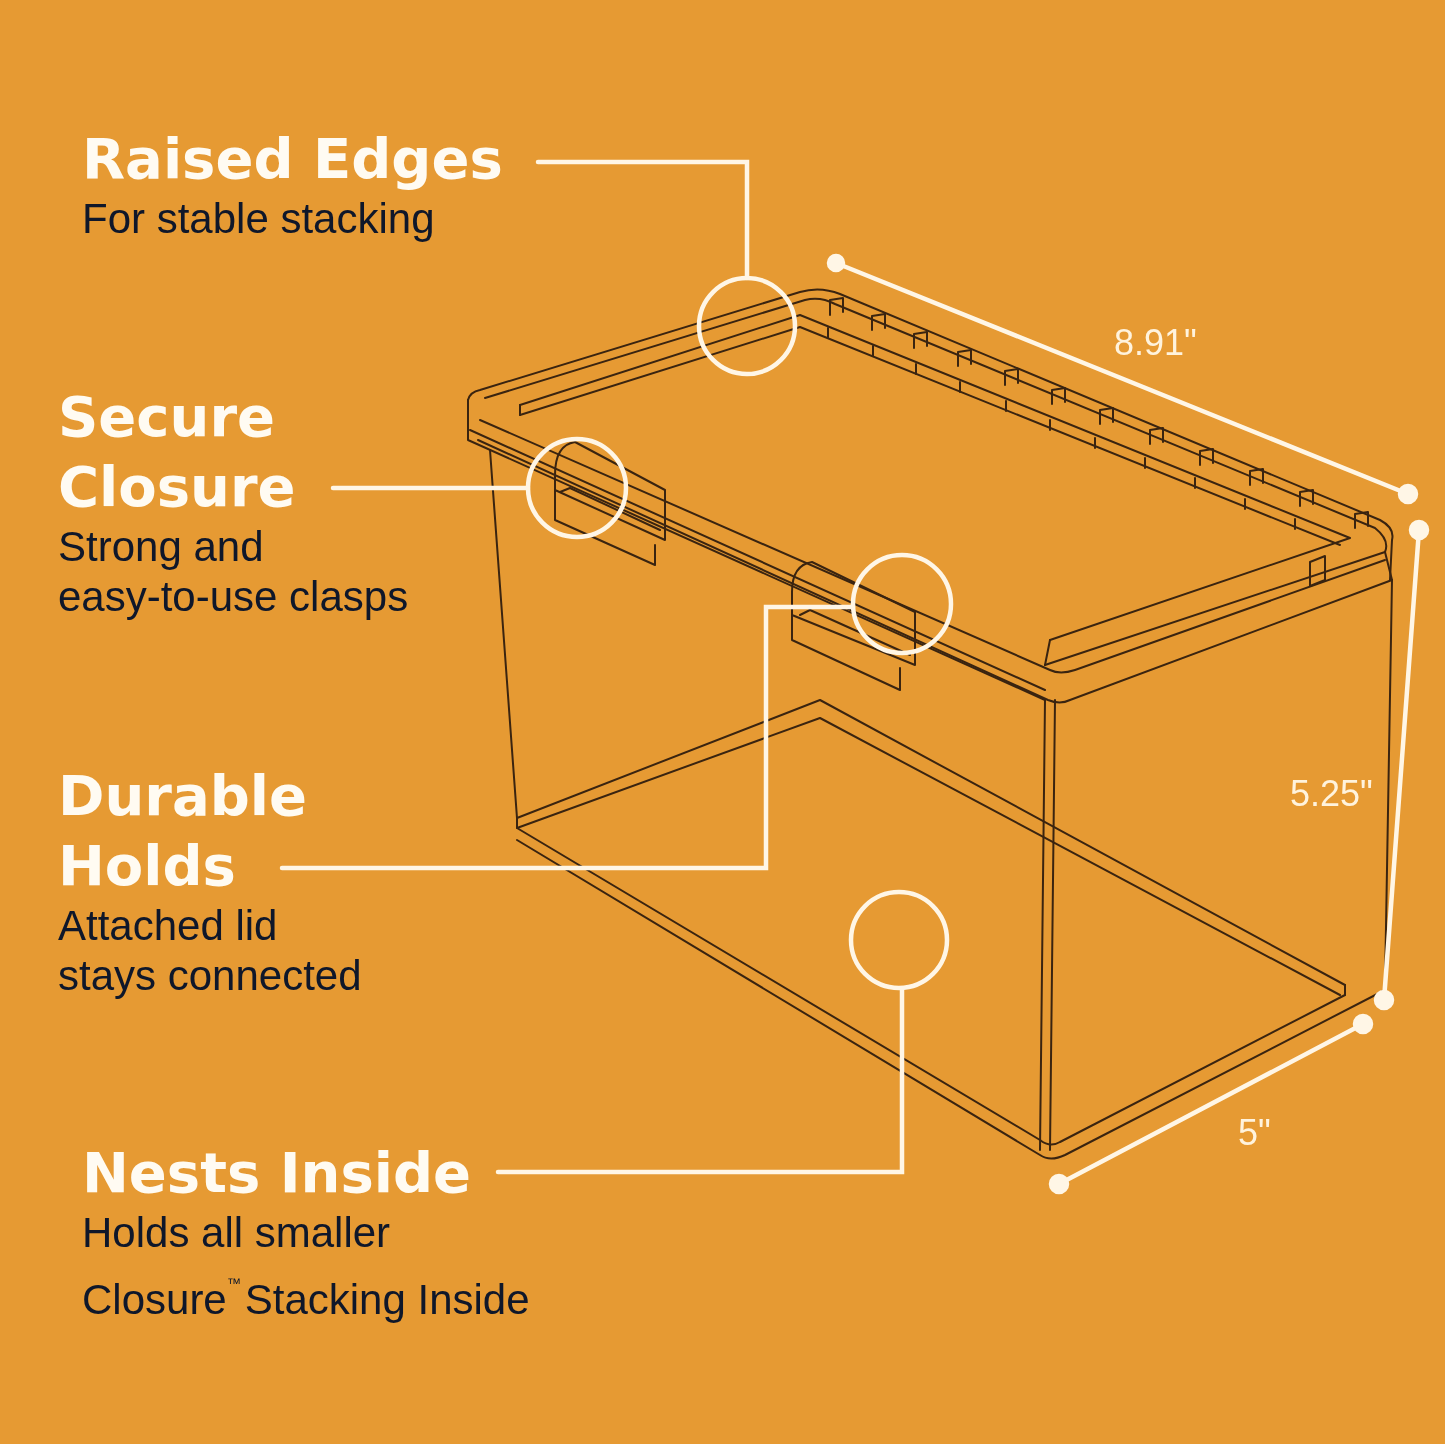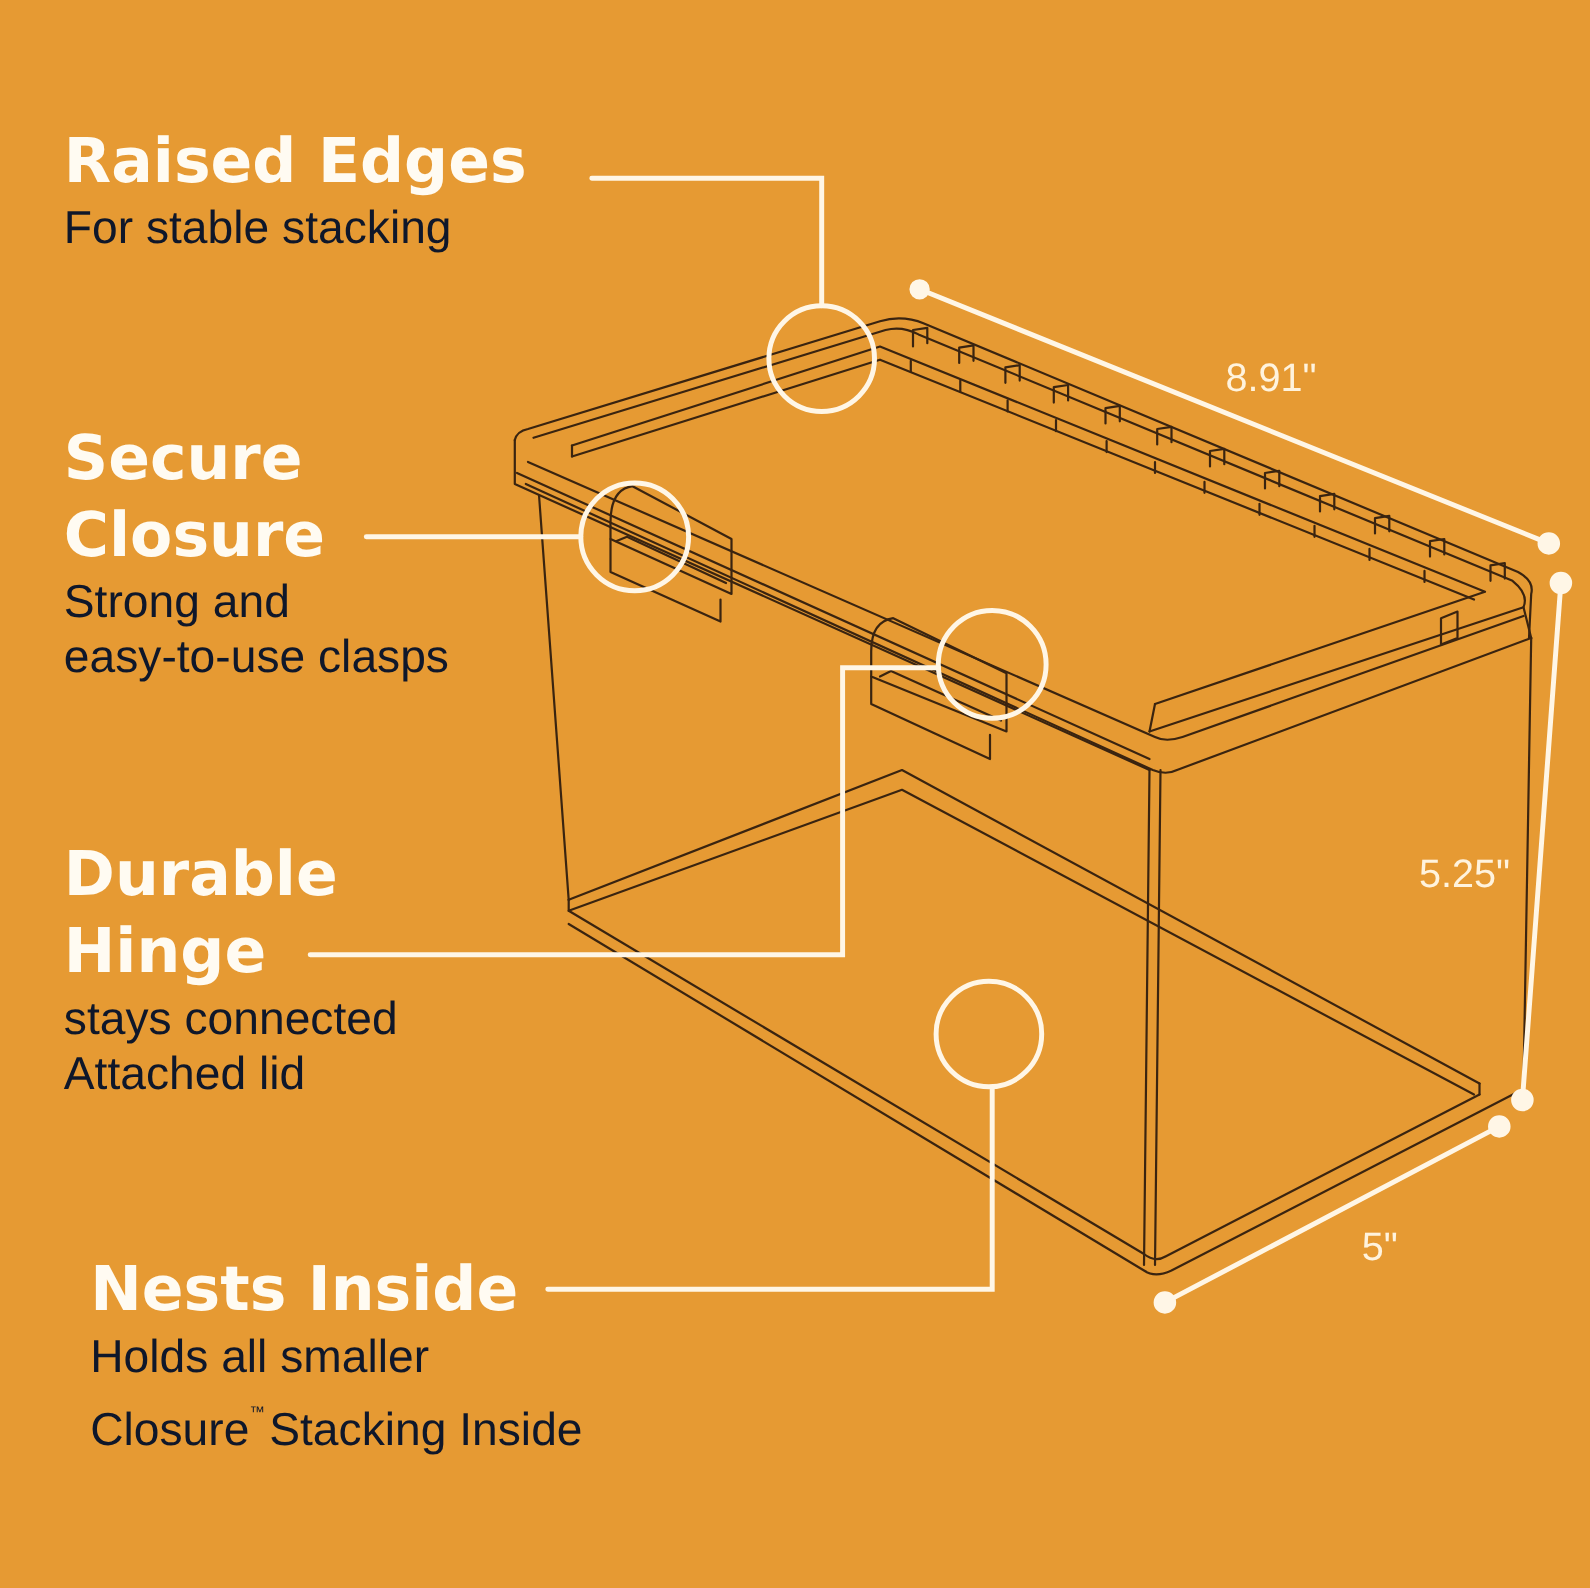--- a/index.html
+++ b/index.html
@@ -114,37 +114,37 @@
     <circle cx="1408" cy="494" r="8"></circle>
     <line x1="1419" y1="530" x2="1384" y2="1000"></line>
     <circle cx="1419" cy="530" r="8"></circle>
     <circle cx="1384" cy="1000" r="8"></circle>
     <line x1="1363" y1="1024" x2="1059" y2="1184"></line>
     <circle cx="1363" cy="1024" r="8"></circle>
     <circle cx="1059" cy="1184" r="8"></circle>
   </g>
 </svg>
 
-<div class="feature" style="top:112px;">
+<div class="feature" style="top:124px;margin-left:24px;">
   <div class="title">Raised Edges</div>
   <div class="desc">For stable stacking</div>
 </div>
 
 <div class="feature" style="top:382px;">
   <div class="title">Secure</div>
   <div class="title">Closure</div>
   <div class="desc">Strong and</div>
   <div class="desc">easy-to-use clasps</div>
 </div>
 
 <div class="feature" style="top:761px;">
   <div class="title">Durable</div>
-  <div class="title">Hinge</div>
+  <div class="title">Holds</div>
+  <div class="desc">Attached lid</div>
   <div class="desc">stays connected</div>
-  <div class="desc">Attached lid</div>
 </div>
 
 <div class="feature" style="top:1138px;margin-left:24px;">
   <div class="title">Nests Inside</div>
   <div class="desc">Holds all smaller</div>
   <div class="desc">
     <span>Closure</span><span class="tm">™</span><span>Stacking Inside</span>
   </div>
 </div>
 

